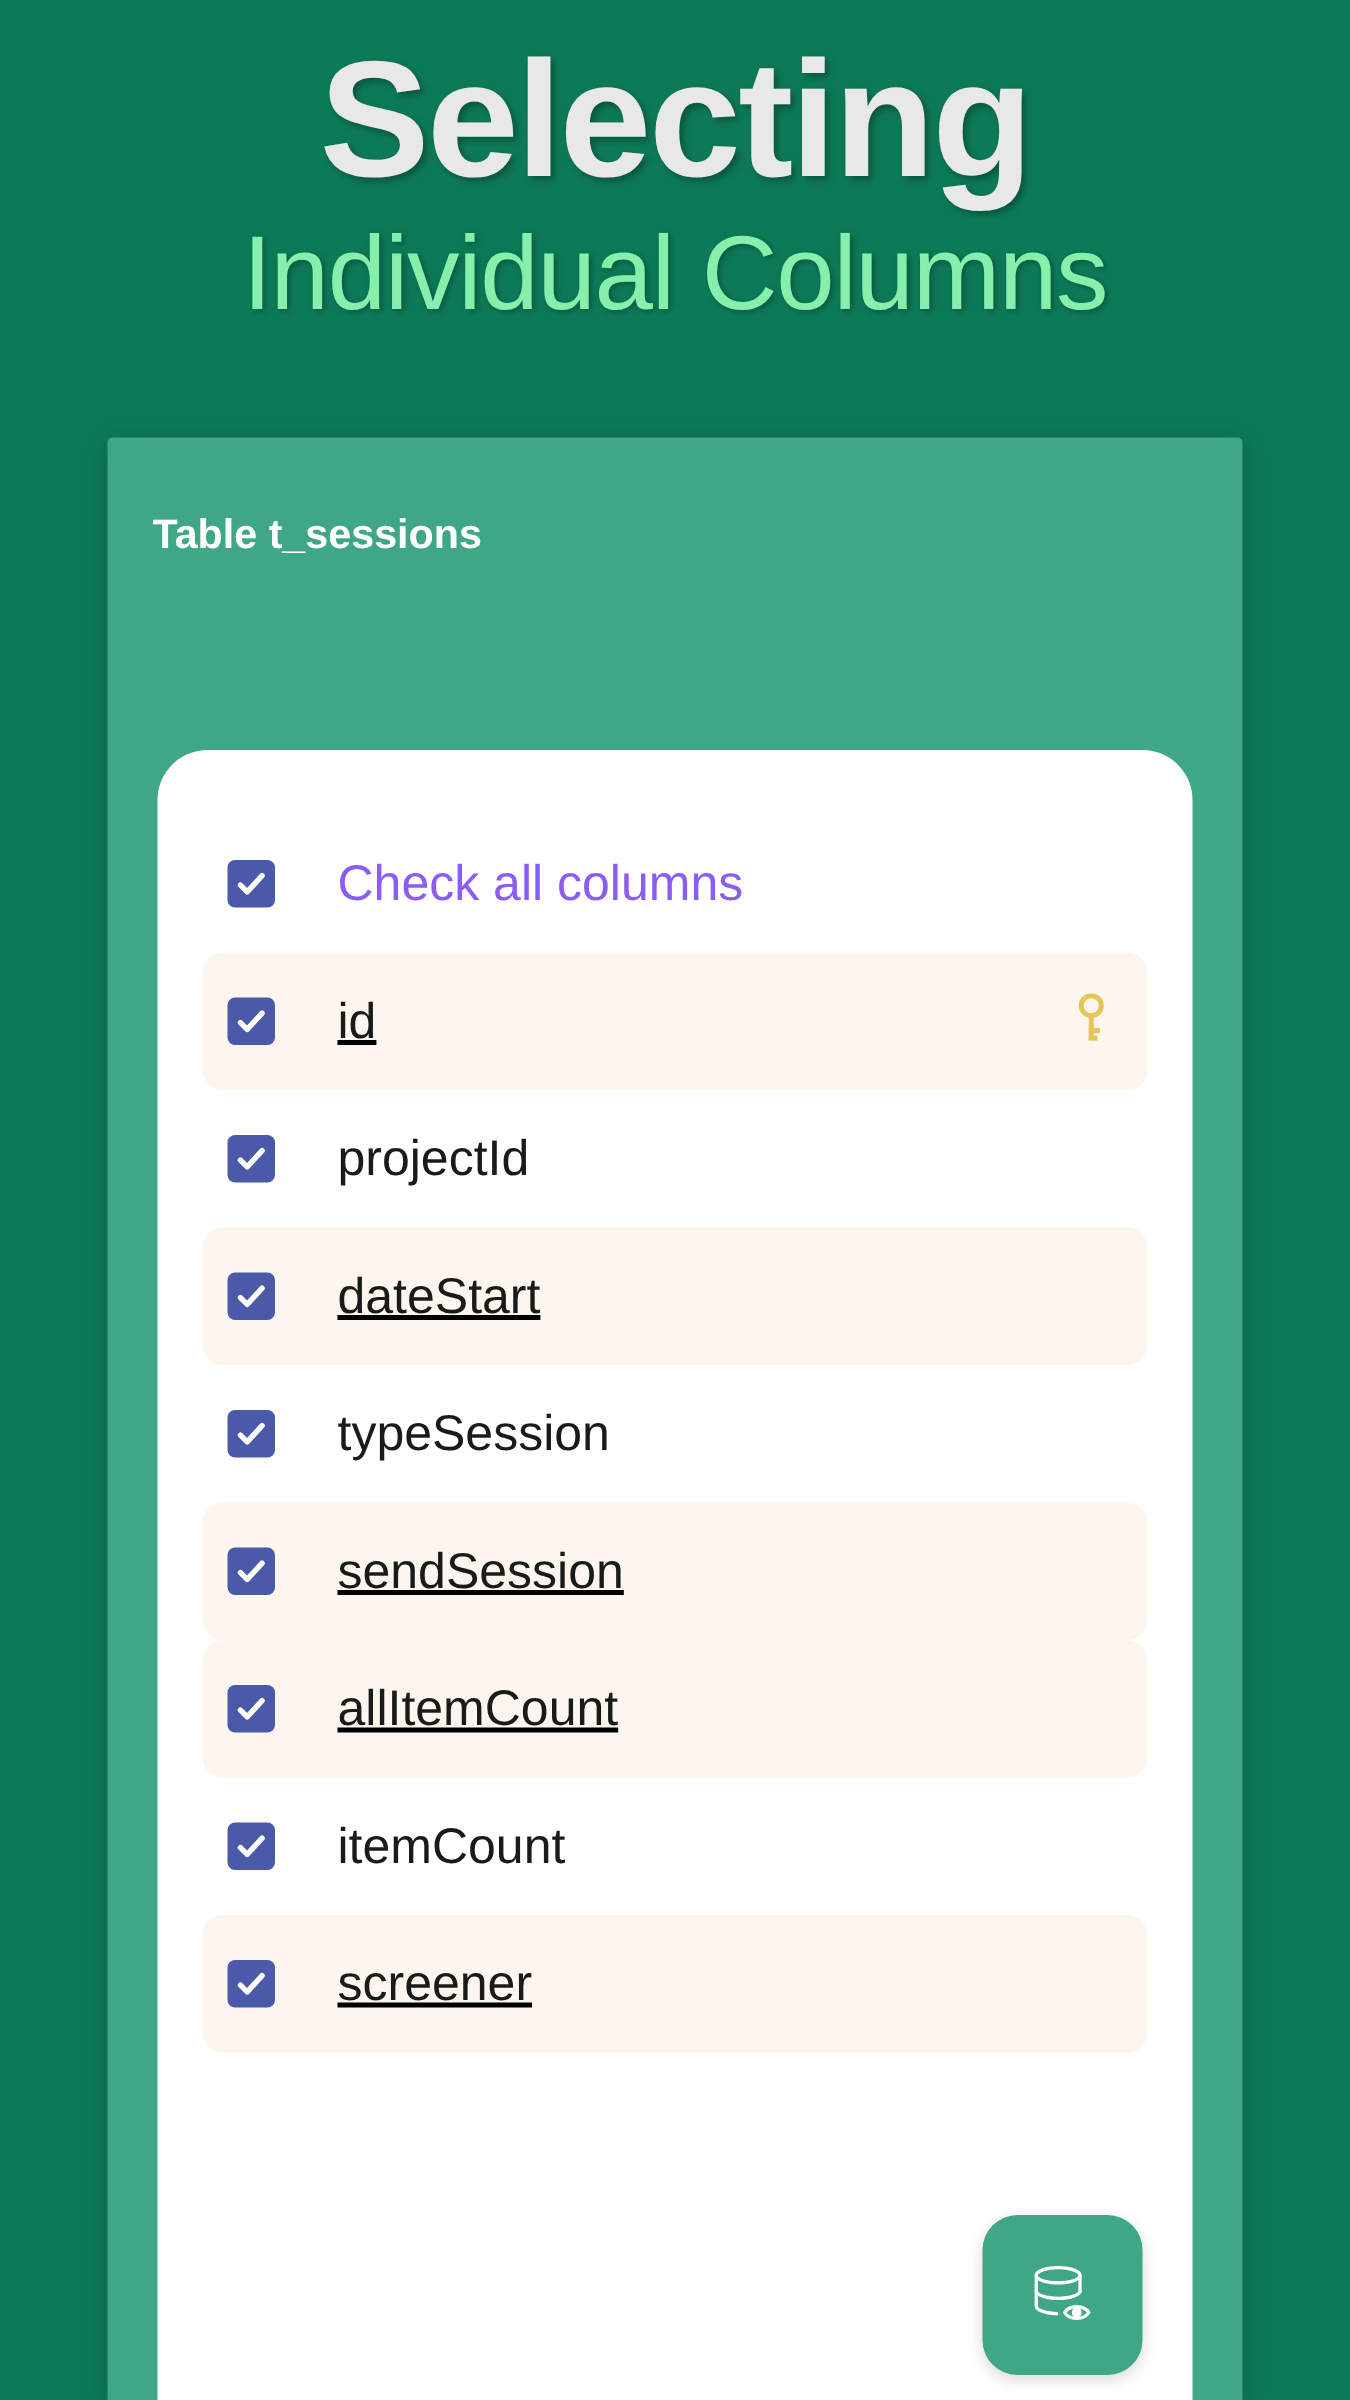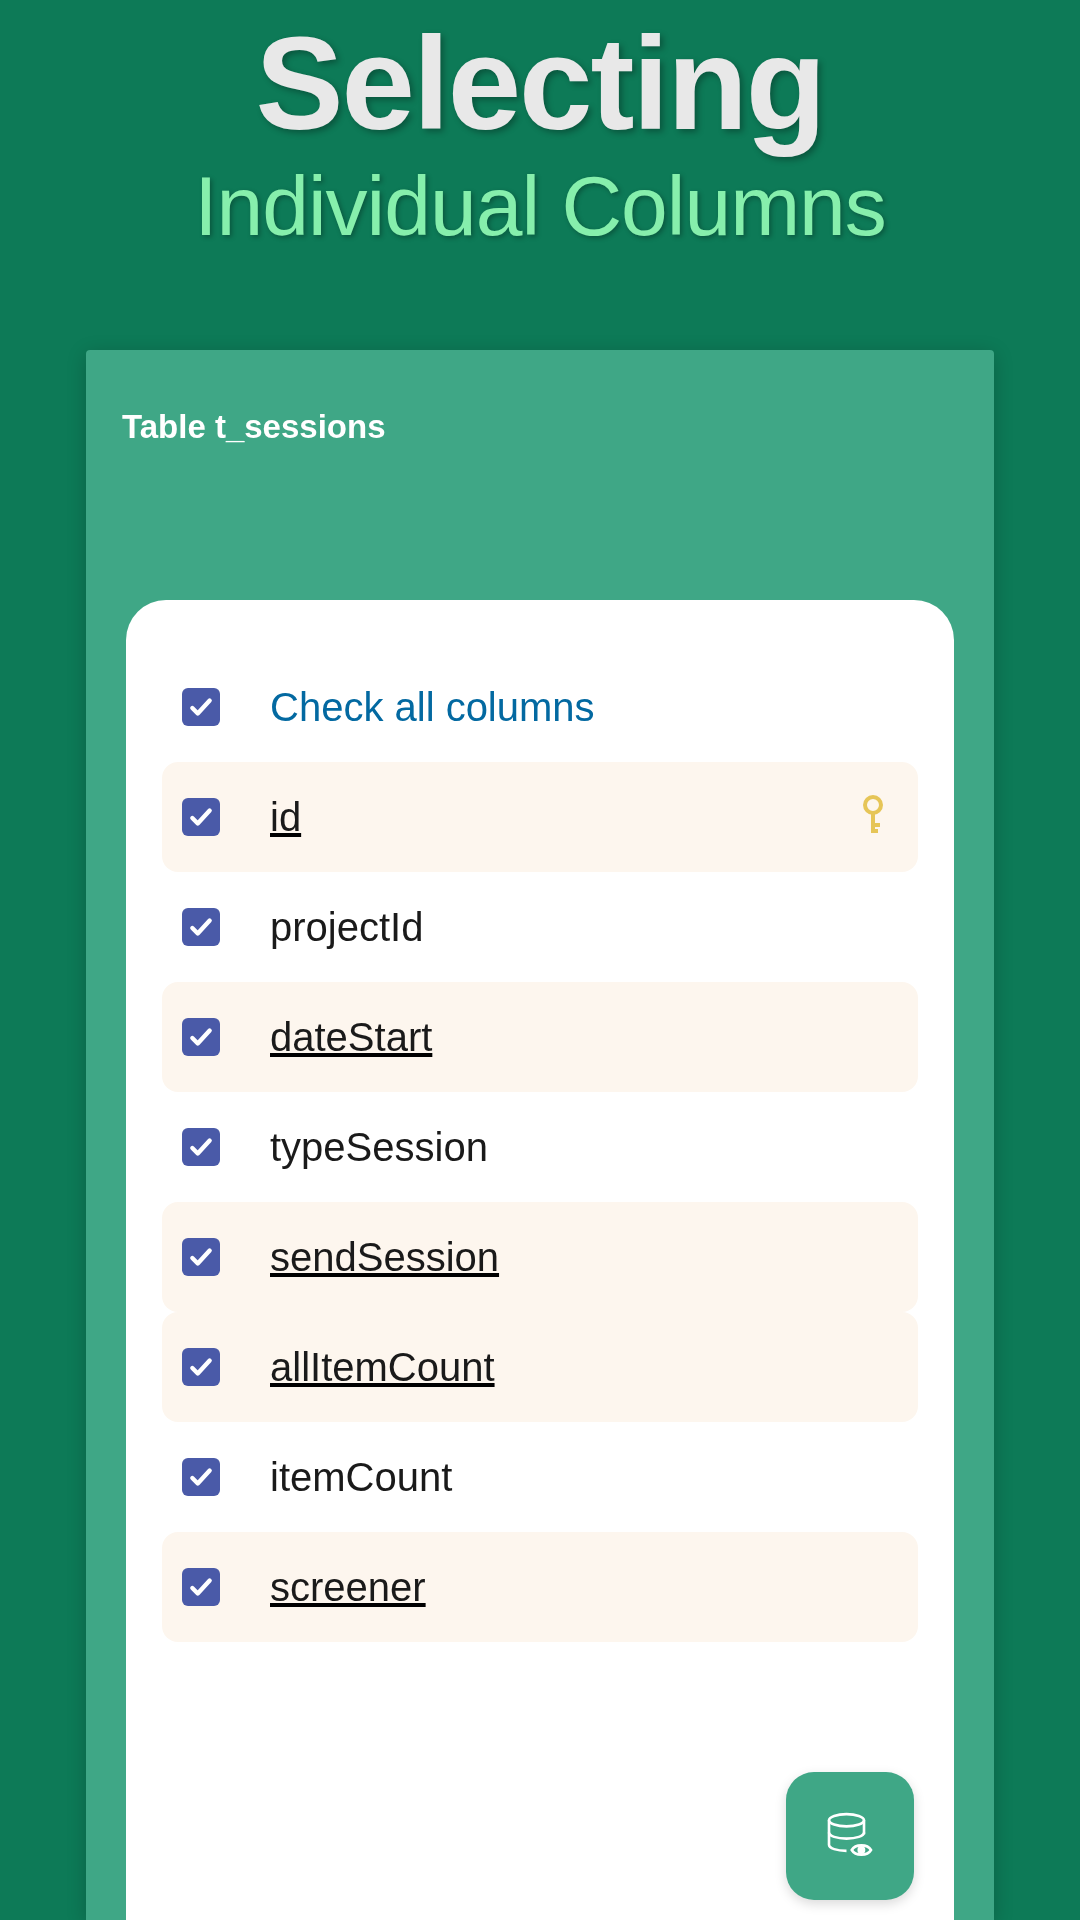--- a/index.html
+++ b/index.html
@@ -12,21 +12,21 @@
     width: 1080px;
     height: 1920px;
     background: #0d7a57;
     font-family: 'Segoe UI', -apple-system, BlinkMacSystemFont, sans-serif;
     overflow: hidden;
     position: relative;
   }
   
   .header {
     text-align: center;
-    padding-top: 18px;
+    padding-top: 30px;
   }
   
   .title-main {
     font-size: 132px;
     font-weight: 800;
     color: #e8e8e8;
     letter-spacing: -2px;
     line-height: 1;
     text-shadow: 3px 3px 6px rgba(0,0,0,0.3);
   }
@@ -110,21 +110,21 @@
   }
   
   .row-label {
     margin-left: 50px;
     font-size: 40px;
     color: #1a1a1a;
     font-weight: 400;
   }
   
   .row-label.accent {
-    color: #0369a1;
+    color: #8b5cf6;
     font-weight: 500;
   }
   
   .key-icon {
     position: absolute;
     right: 32px;
     top: 50%;
     transform: translateY(-50%);
   }
   

